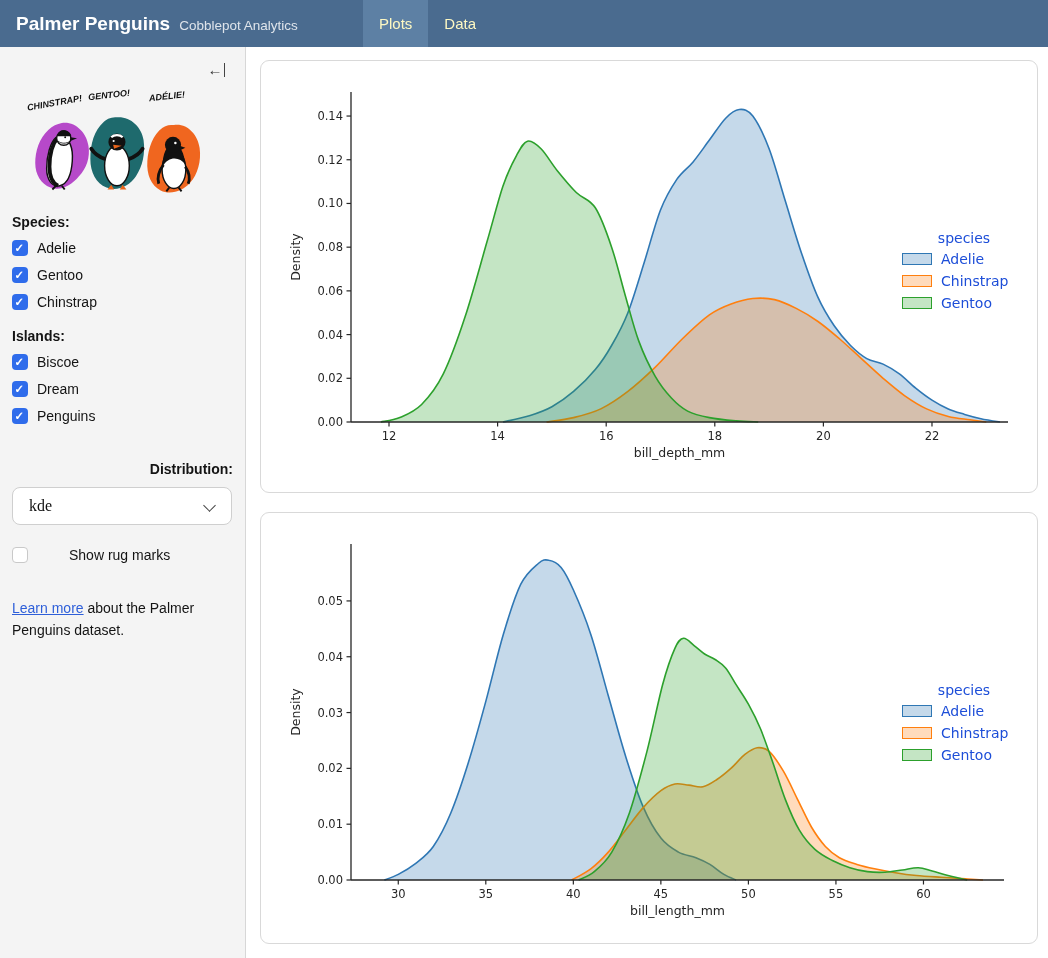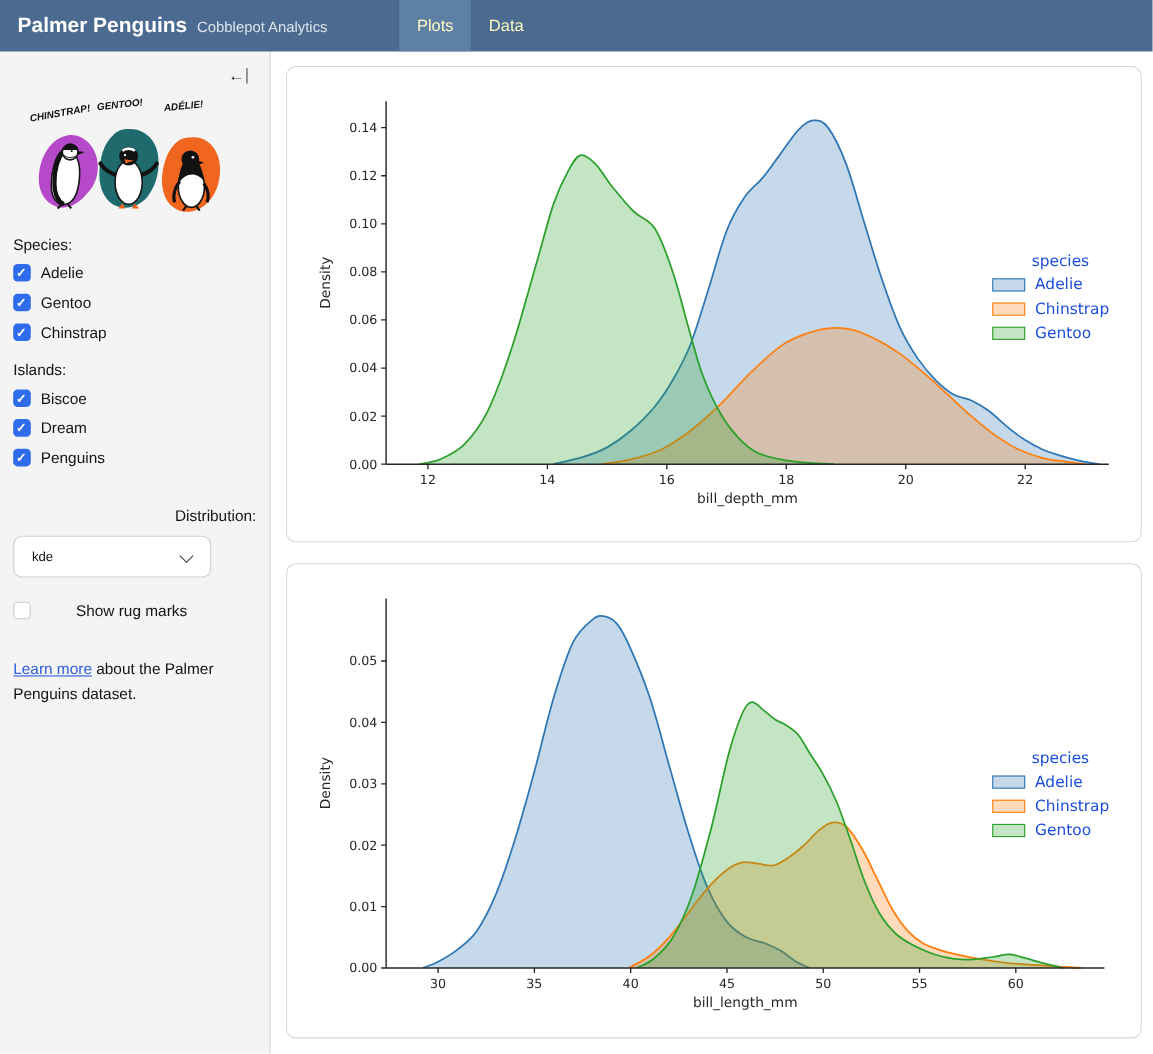--- a/index.html
+++ b/index.html
@@ -12,27 +12,27 @@
   .brand .subtitle{color:rgba(255,255,255,.82);font-size:13.5px;margin-left:9px;}
   .tabs{position:absolute;left:363px;top:0;height:47px;display:flex;}
   .tab{height:47px;line-height:47px;padding:0 16px;color:#fef9c3;font-size:15px;cursor:pointer;}
   .tab.active{background:#5d80a4;}
 
   
   .sidebar{position:absolute;left:0;top:47px;width:246px;height:911px;background:#f4f4f4;border-right:1px solid #d7d7d7;box-sizing:border-box;padding:0 12px;}
   .collapse{position:absolute;top:15px;right:20px;color:#333;font-size:15px;cursor:pointer;line-height:15px;}
   .collapse .bar{display:inline-block;width:1.5px;height:14px;background:#444;margin-left:1px;vertical-align:-2px;}
   .penguin-art{display:block;margin:38px auto 0 0;width:208px;height:114px;}
-  .group-label{font-size:14px;color:#141414;margin:15px 0 10px 0;}
+  .group-label{font-size:14px;color:#141414;margin:15px 0 10px 0;font-weight:bold;}
   .chk-row{display:flex;align-items:center;margin:0 0 11px 0;font-size:14px;color:#141414;cursor:pointer;}
   .cb{width:16px;height:16px;border-radius:4px;margin-right:9px;flex:0 0 16px;position:relative;box-sizing:border-box;}
   .cb.on{background:#2f6ceb;}
   .cb.on::after{content:"\2713";position:absolute;left:2.5px;top:0.5px;color:#fff;font-size:11.5px;font-weight:700;}
   .cb.off{background:#fff;border:1px solid #c9c9c9;}
-  .select{position:relative;width:180px;height:38px;background:#fff;border:1px solid #cfcfcf;border-radius:8px;box-sizing:border-box;font-size:12px;color:#111;line-height:36px;padding-left:16px;margin-top:2px;cursor:pointer;}
+  .select{position:relative;width:220px;height:38px;background:#fff;border:1px solid #cfcfcf;border-radius:8px;box-sizing:border-box;font-size:16px;color:#111;line-height:36px;padding-left:16px;margin-top:2px;cursor:pointer;font-family:Liberation Serif, serif;}
   .select .chev{position:absolute;right:17px;top:13px;width:8px;height:8px;border-right:1.7px solid #444;border-bottom:1.7px solid #444;transform:rotate(45deg);}
   .rug-row{margin-top:22px;gap:32px;}
   .side-footer{font-size:14px;color:#141414;line-height:1.6;margin-top:34px;width:208px;}
   .side-footer a{color:#2e5fd9;text-decoration:underline;cursor:pointer;}
 
   
   .main{position:absolute;left:247px;top:47px;width:801px;height:911px;background:#fff;}
   .card{position:absolute;left:13px;width:778px;background:#fff;border:1px solid #d9d9d9;border-radius:9px;box-sizing:border-box;}
   .card.one{top:13px;height:433px;}
   .card.two{top:465px;height:432px;}

